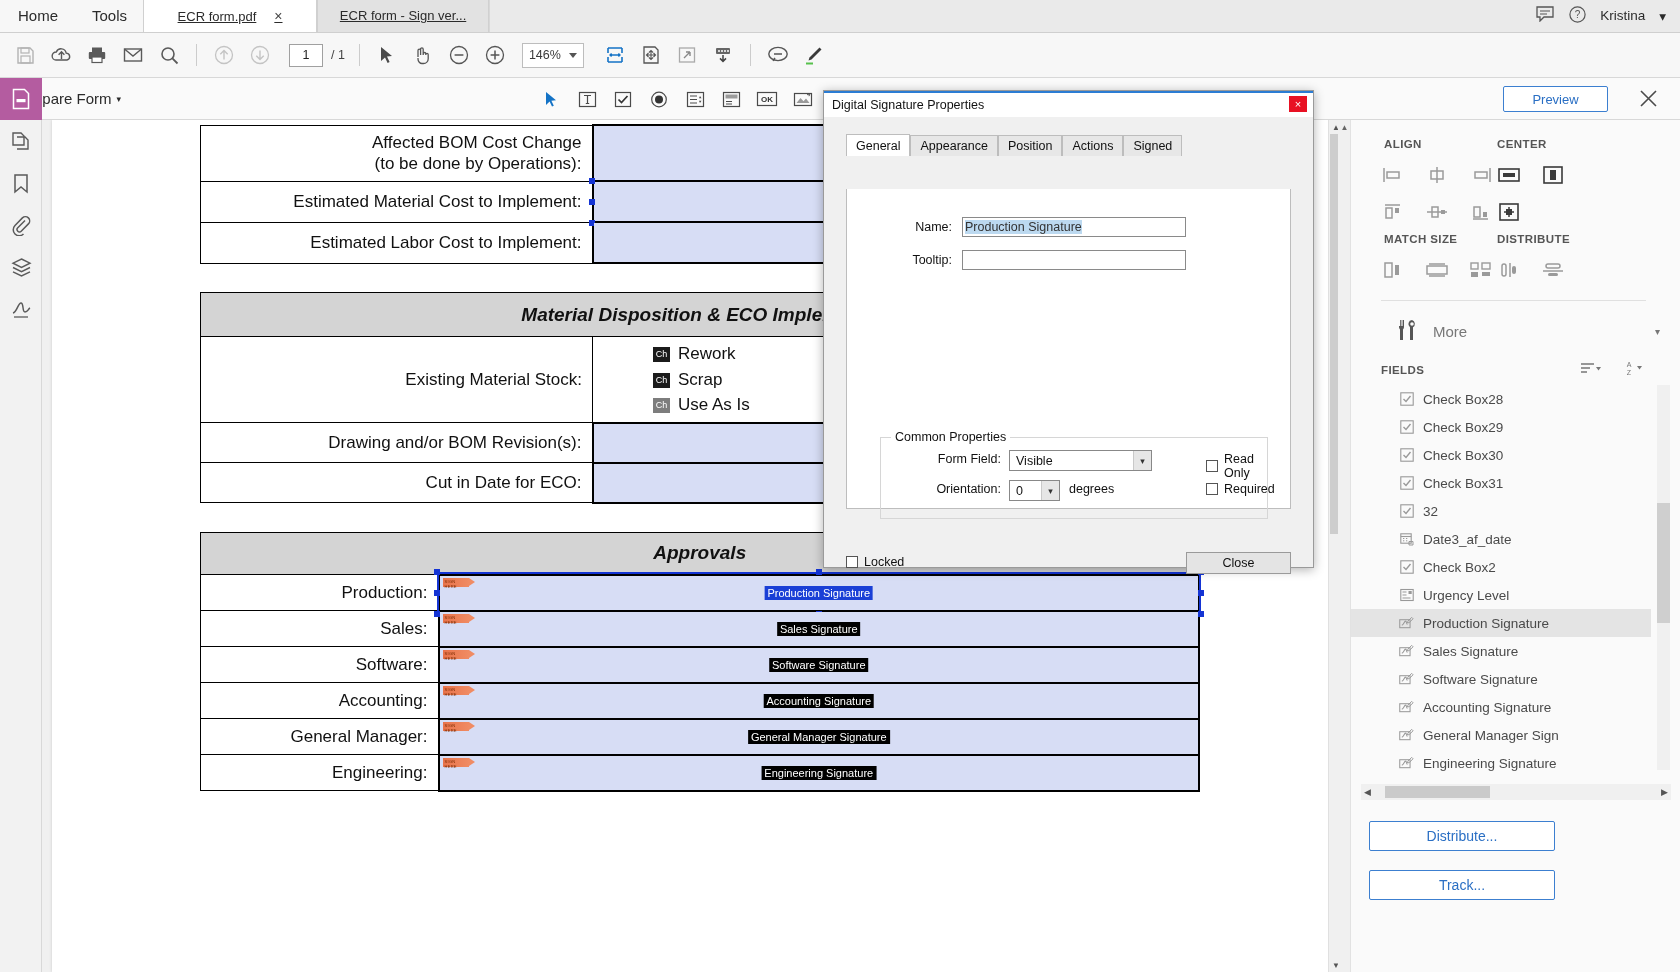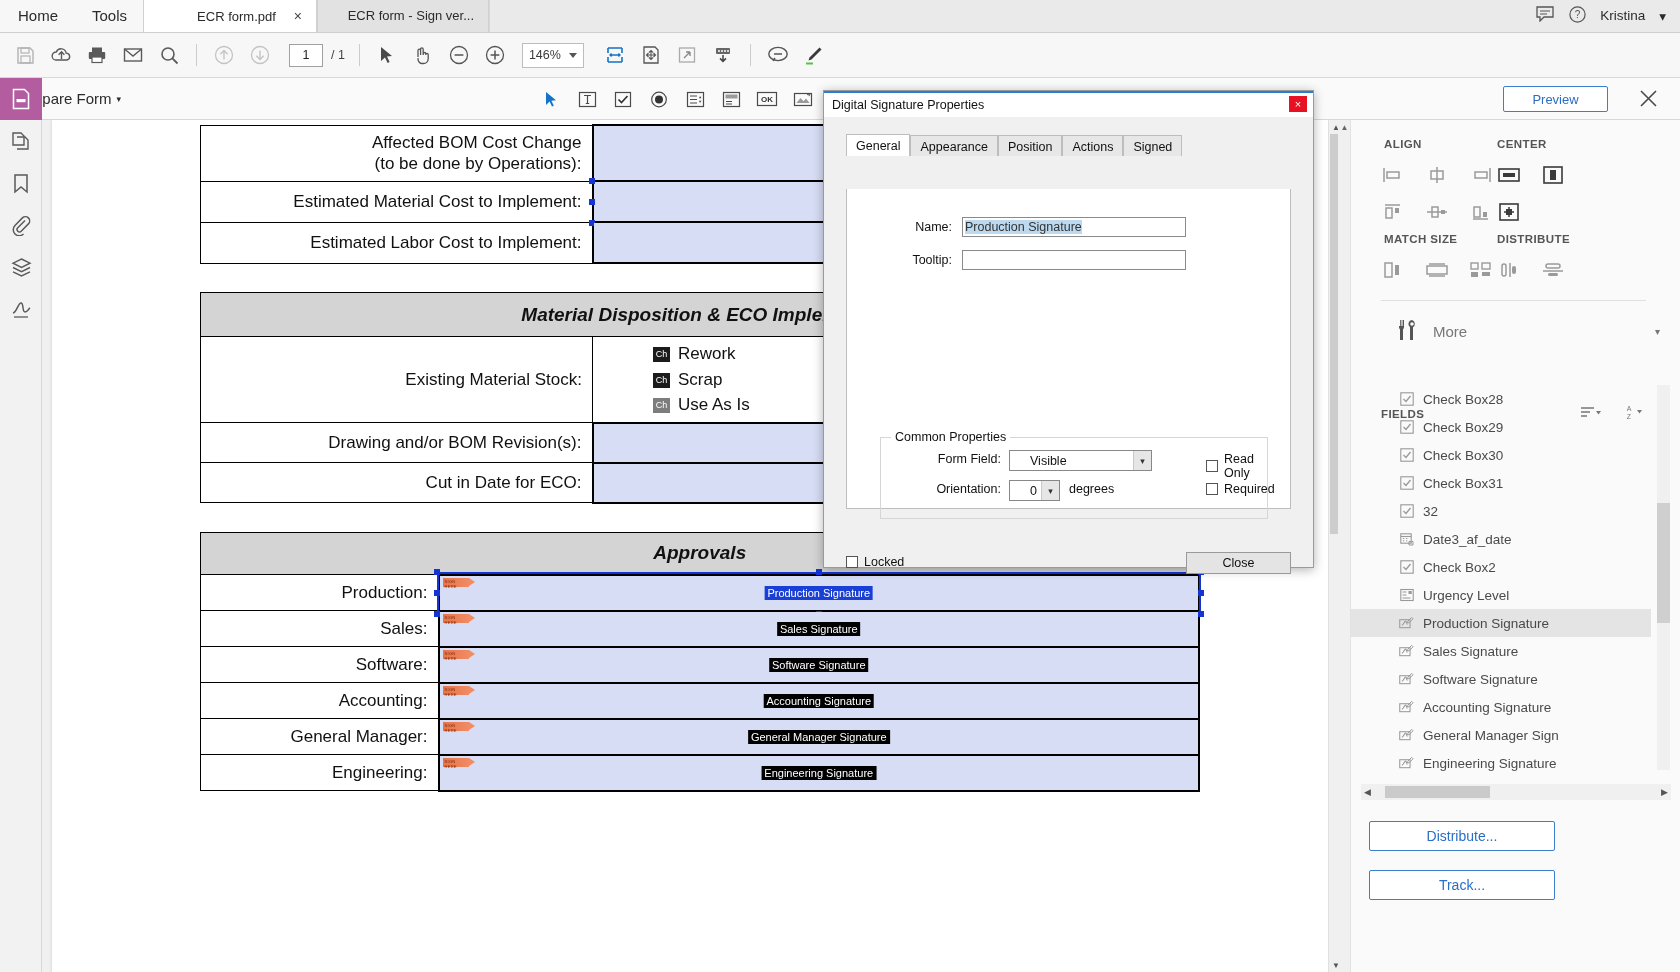--- a/index.html
+++ b/index.html
@@ -23,23 +23,23 @@
     height:33px; display:flex; align-items:center; padding:0 18px;
     font-size:15px; color:#2b2b2b; background:#f7f7f7; cursor:pointer;
   }
   .tabbar-tools {
     height:33px; display:flex; align-items:center; padding:0 16px;
     font-size:15px; color:#2b2b2b; background:#f7f7f7; cursor:pointer;
   }
   .tabs-wrap { display:flex; align-items:flex-end; height:33px; }
   .doc-tab {
     height:33px; min-width:160px; display:flex; align-items:center;
-    justify-content:flex-end; gap:18px; padding:4px 14px; font-size:13px;
+    justify-content:center; gap:18px; padding:4px 14px; font-size:13px;
     color:#2b2b2b; background:#e2e2e2; border-left:1px solid #d0d0d0;
-    border-right:1px solid #d0d0d0; position:relative; cursor:pointer;
+    border-right:1px solid #d0d0d0; position:relative; cursor:pointer;text-decoration:underline;
   }
   .doc-tab.active { background:#ffffff; border-top:1px solid #cfcfcf; }
   .doc-tab .close { font-size:14px; color:#444; line-height:1; cursor:pointer; }
   .tab-filler { flex:1; height:33px; background:#eaeaea; border-left:1px solid #d8d8d8;}
   .tabbar-right { display:flex; align-items:center; gap:14px; padding:0 14px; height:33px;}
   .tabbar-right .usr { font-size:13.5px; color:#2b2b2b; }
 
   
   .toolbar {
     position:absolute; left:0; top:33px; width:1680px; height:45px;
@@ -120,21 +120,21 @@
   .handle { position:absolute; width:6px;height:6px;background:#1434d4; }
 
   
   .rpanel { position:absolute; right:0; top:120px; width:330px; height:852px; background:#fafafa; border-left:1px solid #d8d8d8;}
   .sec-label { font-size:11.5px; font-weight:bold; color:#555; letter-spacing:.4px; }
   .icon-grid { display:flex; gap:20px; }
   .ig-btn { width:24px;height:24px;display:flex;align-items:center;justify-content:center;cursor:pointer;}
   .hr { height:1px; background:#e0e0e0; }
   .more-row { display:flex; align-items:center; gap:12px; cursor:pointer; }
   .more-txt { font-size:15px; color:#777; }
-  .fields-head { display:flex; align-items:center; justify-content:space-between;margin-top:44px; }
+  .fields-head { display:flex; align-items:center; justify-content:space-between; }
   .flist { position:absolute; left:0; top:265px; width:300px; height:400px; overflow:hidden; }
   .fitem { display:flex; align-items:center; gap:9px; height:28px; padding-left:48px; cursor:pointer; font-size:13.5px; color:#4a4a4a; white-space:nowrap;}
   .fitem.sel { background:#e4e4e4; }
   .fi-icon { width:15px;height:15px;flex:0 0 15px; display:flex;align-items:center;justify-content:center;}
   .flist-scroll { position:absolute; right:10px; top:265px; width:13px; height:385px; background:#f0f0f0;}
   .flist-thumb { position:absolute; top:0; left:0; width:13px; height:120px; background:#cfcfcf;}
   .hscroll { position:absolute; left:10px; bottom:110px; width:310px; height:16px; background:#f0f0f0; display:flex; align-items:center;}
   .hscroll-thumb { position:absolute; left:24px; top:2px; width:105px; height:12px; background:#cacaca;}
   .btn-wide { width:186px; height:30px; border:1px solid #3c7fd0; background:#fff; color:#2a6fc4;
     font-size:14px; display:flex;align-items:center;justify-content:center;cursor:pointer;border-radius:2px;}
@@ -148,32 +148,32 @@
   }
   .dlg-title {
     height:26px; background:#ffffff; border-top:2px solid #2b7cd3;
     display:flex; align-items:center; padding:0 8px; font-size:12.5px; color:#111;
   }
   .dlg-close { position:absolute; right:6px; top:5px; width:18px; height:16px; background:#e81123;
     color:#fff; font-size:11px; display:flex;align-items:center;justify-content:center;cursor:pointer;}
   .dlg-body { position:absolute; left:0; top:26px; width:489px; height:450px; }
   .tabs { display:flex; padding-left:22px; margin-top:17px; height:22px; align-items:flex-end; }
   .dtab { height:21px; padding:4px 9px; font-size:12.5px; color:#111; background:#e7e7e7;
-    border:1px solid #bdbdbd; border-bottom:none; display:flex;cursor:pointer;margin-top:15px;}
+    border:1px solid #bdbdbd; border-bottom:none; display:flex;align-items:center; cursor:pointer;margin-top:15px;}
   .dtab.active { background:#ffffff; height:22px; }
   .pane { position:absolute; left:22px; top:65px; right:22px; height:320px; background:#fff; border:1px solid #bdbdbd; border-top:none;margin-top:7px;}
   .frow { display:flex; align-items:center; margin-top:0; }
   .frow-lbl { width:115px; text-align:right; font-size:12.5px; color:#111; padding-right:10px;}
   .tinput { width:224px; height:20px; border:1px solid #8a8a8a; background:#fff; font-size:12.5px;
     padding:0 2px; display:flex; align-items:center; }
   .selhl { background:#bcd9f0; }
   .grp { position:absolute; left:33px; right:22px; top:313px; height:82px; border:1px solid #d6d6d6;}
   .grp-leg { position:absolute; left:10px; top:-8px; background:#fff; padding:0 4px; font-size:12.5px; color:#111;}
   .combo { height:21px; border:1px solid #888; background:#fff; display:flex; align-items:center;
-    justify-content:space-between; font-size:12.5px; color:#111; padding-left:20px; cursor:pointer;}
+    justify-content:space-between; font-size:12.5px; color:#111; padding-left:6px; cursor:pointer;}
   .combo-arrow { width:18px; height:19px; background:#e6e6e6; border-left:1px solid #c9c9c9;
     display:flex; align-items:center; justify-content:center; font-size:9px; color:#333;}
   .chk { width:12px;height:12px;border:1px solid #555; background:#fff; display:inline-block; flex:0 0 12px;}
   .chkrow { display:flex; align-items:center; gap:6px; font-size:12.5px; color:#111; cursor:pointer;}
   .dlg-btn { width:105px;height:22px;border:1px solid #9a9a9a;background:#e4e4e4;font-size:12.5px;
     color:#111;display:flex;align-items:center;justify-content:center;cursor:pointer;}
 </style>
 </head>
 <body>
 

